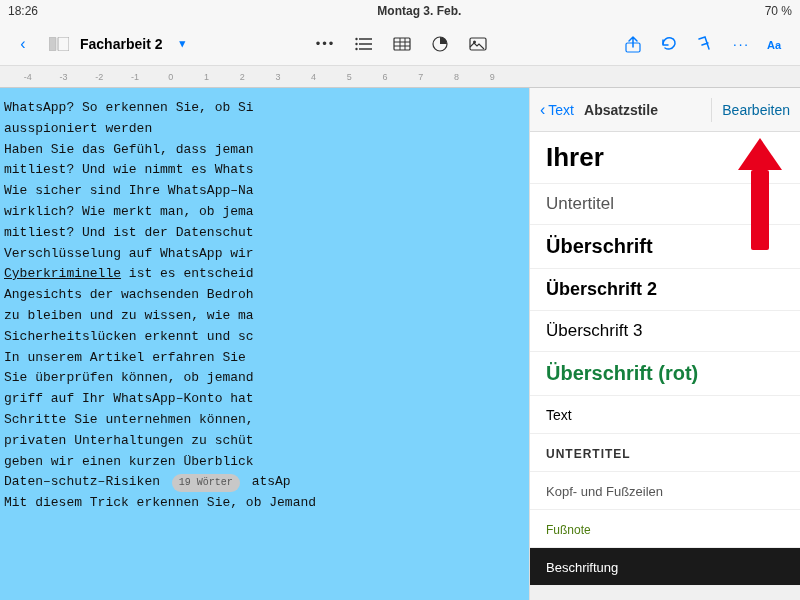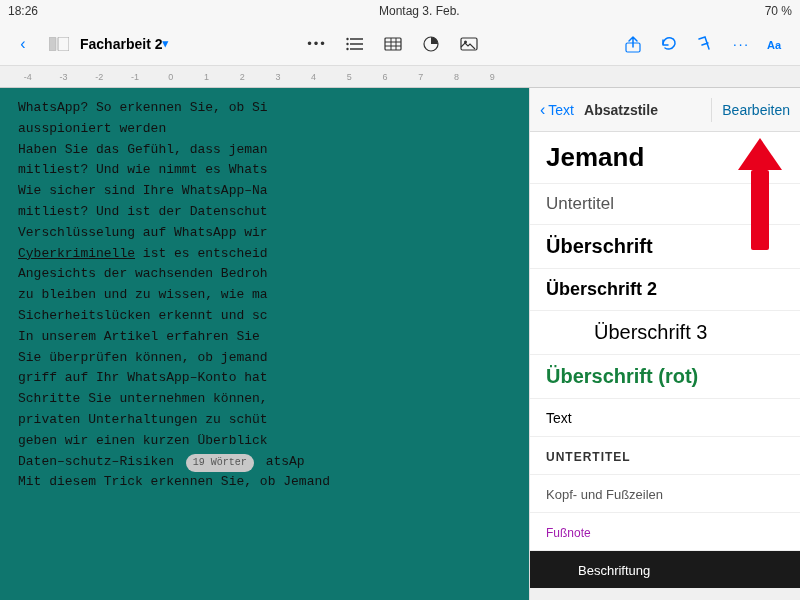--- a/index.html
+++ b/index.html
@@ -4,50 +4,50 @@
   <style>
     * { margin: 0; padding: 0; box-sizing: border-box; }
     body { width: 800px; height: 600px; overflow: hidden; font-family: -apple-system, 'Helvetica Neue', sans-serif; background: #f0f0f0; }
 
     
     .status-bar {
       display: flex; align-items: center; justify-content: space-between;
       height: 22px; background: #f7f7f7; padding: 0 8px; font-size: 12px; color: #333;
     }
     .status-left { font-weight: 500; }
-    .status-center { font-weight: 400; margin-left: 36px; }
+    .status-center { font-weight: 700; margin-left: 36px; }
     .status-right { display: flex; align-items: center; gap: 4px; }
 
     
     .toolbar {
       display: flex; align-items: center; height: 44px; background: #f7f7f7;
       border-bottom: 1px solid #ddd; padding: 0 8px; gap: 6px;
     }
     .toolbar-left { display: flex; align-items: center; gap: 6px; }
     .toolbar-center { flex: 1; display: flex; justify-content: center; align-items: center; gap: 8px; }
     .toolbar-right { display: flex; align-items: center; gap: 6px; }
-    .doc-title { display: flex; align-items: center; gap: 0; font-size: 14px; font-weight: 600; }
+    .doc-title { display: flex; align-items: center; gap: 17px; font-size: 14px; font-weight: 600; }
     .toolbar-btn { width: 30px; height: 30px; display: flex; align-items: center; justify-content: center; font-size: 16px; cursor: pointer; color: #007AFF; border-radius: 5px; }
     .toolbar-btn.active { background: #007AFF; color: white; }
 
     
     .ruler {
       height: 22px; background: #f0f0f0; border-bottom: 1px solid #ccc;
       display: flex; align-items: center; padding-left: 10px; font-size: 10px; color: #888;
       position: relative; overflow: hidden;
     }
     .ruler-numbers { display: flex; gap: 0; width: 500px; }
     .ruler-tick { width: 36px; text-align: center; font-size: 9px; color: #999; }
 
     
     .main { display: flex; height: calc(600px - 22px - 44px - 22px); }
 
     
     .document {
-      flex: 1; background: #0f766e; padding: 10px 18px; overflow: hidden;
+      flex: 1; background: #7dd3fc; padding: 10px 4px; overflow: hidden;
       font-size: 13px; line-height: 1.55; color: #111; font-family: 'Courier New', monospace;
       border-right: 1px solid #ddd;
     }
     .doc-text { font-size: 13px; line-height: 1.6; }
     .underline { text-decoration: underline; }
     .word-count-badge {
       display: inline-block; background: #c8c8c8; color: #555; border-radius: 10px;
       font-size: 10px; padding: 1px 7px; margin: 0 4px;
     }
 
@@ -74,27 +74,27 @@
     .style-list { flex: 1; overflow-y: auto; }
     .style-item {
       padding: 10px 16px; border-bottom: 1px solid #eee; cursor: pointer;
       font-size: 15px; background: white;
     }
     .style-item.active { background: #1a1a1a; color: white; }
     .style-titel { font-size: 26px; font-weight: 700; }
     .style-untertitel { font-size: 17px; font-weight: 400; color: #555; }
     .style-ueberschrift { font-size: 20px; font-weight: 700; }
     .style-ueberschrift2 { font-size: 18px; font-weight: 600; }
-    .style-ueberschrift3 { font-size: 20px; font-weight: 400; margin-left: 48px; }
+    .style-ueberschrift3 { font-size: 17px; font-weight: 400; }
     .style-ueberschrift-rot { font-size: 20px; font-weight: 700; color: #15803d; }
     .style-text { font-size: 14px; }
     .style-untertitel-caps { font-size: 12px; font-weight: 700; text-transform: uppercase; letter-spacing: 1px; color: #333; }
     .style-kopf { font-size: 13px; color: #555; }
-    .style-fussnote { font-size: 12px; color: #a21caf; }
-    .style-beschriftung { font-size: 13px; font-weight: 500; margin-left: 32px; }
+    .style-fussnote { font-size: 12px; color: #4d7c0f; }
+    .style-beschriftung { font-size: 13px; font-weight: 500; }
 
     
     .red-arrow {
       position: absolute; right: 20px; top: 55px;
       display: flex; flex-direction: column; align-items: center;
     }
     .arrow-body {
       width: 18px; height: 80px; background: #e8001c; border-radius: 2px;
     }
     .arrow-head {
@@ -214,20 +214,21 @@
 
 <div class="main">
 
   <div class="document">
     <div class="doc-text">
       <p>WhatsApp? So erkennen Sie, ob Si</p>
       <p>ausspioniert werden</p>
       <p>Haben Sie das Gefühl, dass jeman</p>
       <p>mitliest? Und wie nimmt es Whats</p>
       <p>Wie sicher sind Ihre WhatsApp–Na</p>
+      <p>wirklich? Wie merkt man, ob jema</p>
       <p>mitliest? Und ist der Datenschut</p>
       <p>Verschlüsselung auf WhatsApp wir</p>
       <p><span class="underline">Cyberkriminelle</span> ist es entscheid</p>
       <p>Angesichts der wachsenden Bedroh</p>
       <p>zu bleiben und zu wissen, wie ma</p>
       <p>Sicherheitslücken erkennt und sc</p>
       <p>In unserem Artikel erfahren Sie</p>
       <p>Sie überprüfen können, ob jemand</p>
       <p>griff auf Ihr WhatsApp–Konto hat</p>
       <p>Schritte Sie unternehmen können,</p>
@@ -250,21 +251,21 @@
           <span>Absatzstile</span>
         </div>
         <div class="sidebar-divider"></div>
         <div class="bearbeiten-btn">
           <span>Bearbeiten</span>
         </div>
       </div>
 
       <div class="style-list">
         <div class="style-item">
-          <span class="style-titel">Jemand</span>
+          <span class="style-titel">Ihrer</span>
         </div>
         <div class="style-item">
           <span class="style-untertitel">Untertitel</span>
         </div>
         <div class="style-item">
           <span class="style-ueberschrift">Überschrift</span>
         </div>
         <div class="style-item">
           <span class="style-ueberschrift2">Überschrift 2</span>
         </div>

